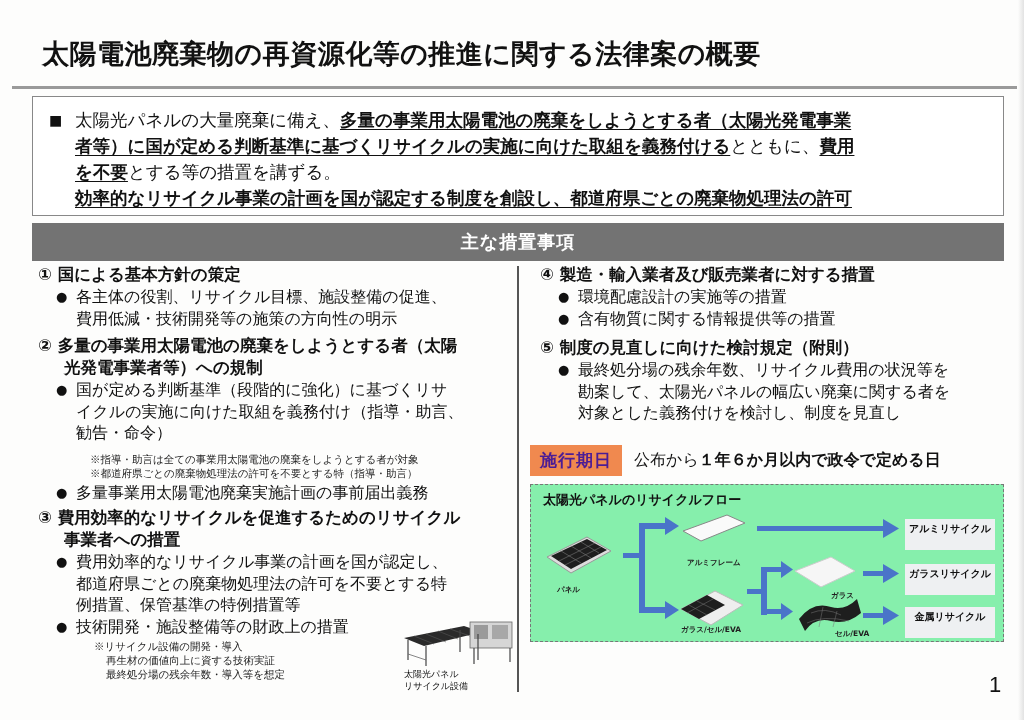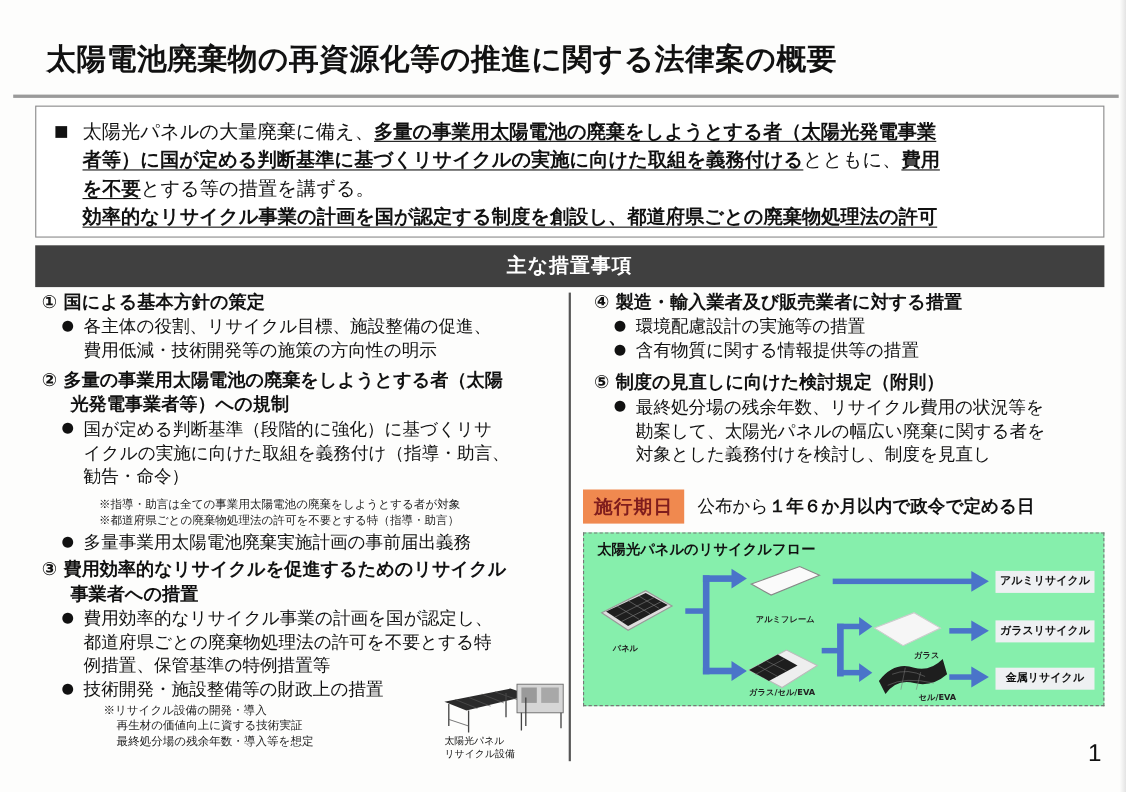--- a/index.html
+++ b/index.html
@@ -7,42 +7,42 @@
   body { font-family: "DejaVu Sans", "Liberation Sans", sans-serif; color: #111; position: relative; }
 
   .title { position: absolute; left: 42px; top: 36px; font-size: 27px; font-weight: bold; letter-spacing: 0.5px; color: #111; }
   .title-rule { position: absolute; left: 12px; top: 86px; width: 1005px; height: 3px; background: #9a9a9a; }
 
   .summary { position: absolute; left: 32px; top: 96px; width: 972px; height: 120px; border: 1.5px solid #888; background: #fff; padding: 10px 14px 0 14px; }
   .summary-line { display: flex; font-size: 17.5px; line-height: 26px; white-space: nowrap; }
   .summary-bullet { width: 28px; flex: none; font-size: 14px; padding-left: 2px; }
   .u { text-decoration: underline; text-underline-offset: 3px; font-weight: bold; }
 
-  .banner { position: absolute; left: 32px; top: 223px; width: 972px; height: 38px; background: #404040; color: #fff; font-weight: bold; font-size: 18px; text-align: center; line-height: 38px; letter-spacing: 1px; }
+  .banner { position: absolute; left: 32px; top: 223px; width: 972px; height: 38px; background: #737373; color: #fff; font-weight: bold; font-size: 18px; text-align: center; line-height: 38px; letter-spacing: 1px; }
 
   .col-left { position: absolute; left: 38px; top: 264px; width: 478px; }
   .col-divider { position: absolute; left: 517px; top: 266px; width: 1.5px; height: 426px; background: #555; }
   .col-right { position: absolute; left: 540px; top: 264px; width: 470px; }
 
   .sec-head { font-weight: bold; font-size: 16.5px; line-height: 22px; white-space: nowrap; }
   .sec-head.indent2 { padding-left: 26px; }
   .bullet-row { display: flex; font-size: 16px; line-height: 21.5px; padding-left: 18px; white-space: nowrap; }
   .bullet-dot { width: 20px; flex: none; font-size: 13px; line-height: 21.5px; }
   .bullet-text { flex: 1; }
   .note { font-family: "DejaVu Serif", "Liberation Serif", serif; font-size: 10.5px; line-height: 14px; color: #222; white-space: nowrap; }
 
   .date-row { position: absolute; left: 530px; top: 445px; display: flex; align-items: center; }
-  .date-badge { background: #f0894f; color: #7f1d1d; font-weight: bold; font-size: 17px; padding: 4px 10px; letter-spacing: 1px; }
+  .date-badge { background: #f0894f; color: #4c1d95; font-weight: bold; font-size: 17px; padding: 4px 10px; letter-spacing: 1px; }
   .date-text { margin-left: 12px; font-size: 16px; }
   .date-text b { font-weight: bold; }
 
   .flow { position: absolute; left: 530px; top: 484px; width: 474px; height: 158px; border: 1.5px dashed #777; background: #86efac; }
   .flow-title { position: absolute; left: 12px; top: 6px; font-weight: bold; font-size: 13px; }
   .flow-label { position: absolute; font-size: 7.5px; font-weight: bold; color: #222; white-space: nowrap; }
-  .result-box { position: absolute; width: 90px; height: 20px; background: #eef0f2; font-weight: bold; font-size: 10px; text-align: center; line-height: 20px; }
+  .result-box { position: absolute; width: 90px; height: 31px; background: #eef0f2; font-weight: bold; font-size: 10px; text-align: center; line-height: 20px; }
 
   .machine { position: absolute; left: 400px; top: 616px; width: 116px; height: 54px; }
   .machine-caption { position: absolute; left: 404px; top: 668px; width: 110px; text-align: left; font-size: 9px; line-height: 12px; }
 
   .page-no { position: absolute; left: 989px; top: 672px; font-size: 22px; font-family: "Liberation Sans", sans-serif; }
   .edge-shadow { position: absolute; right: 0; top: 0; width: 6px; height: 720px; background: linear-gradient(to right, #fdfdfc, #e2e2e2); }
 </style>
 </head>
 <body>
 

